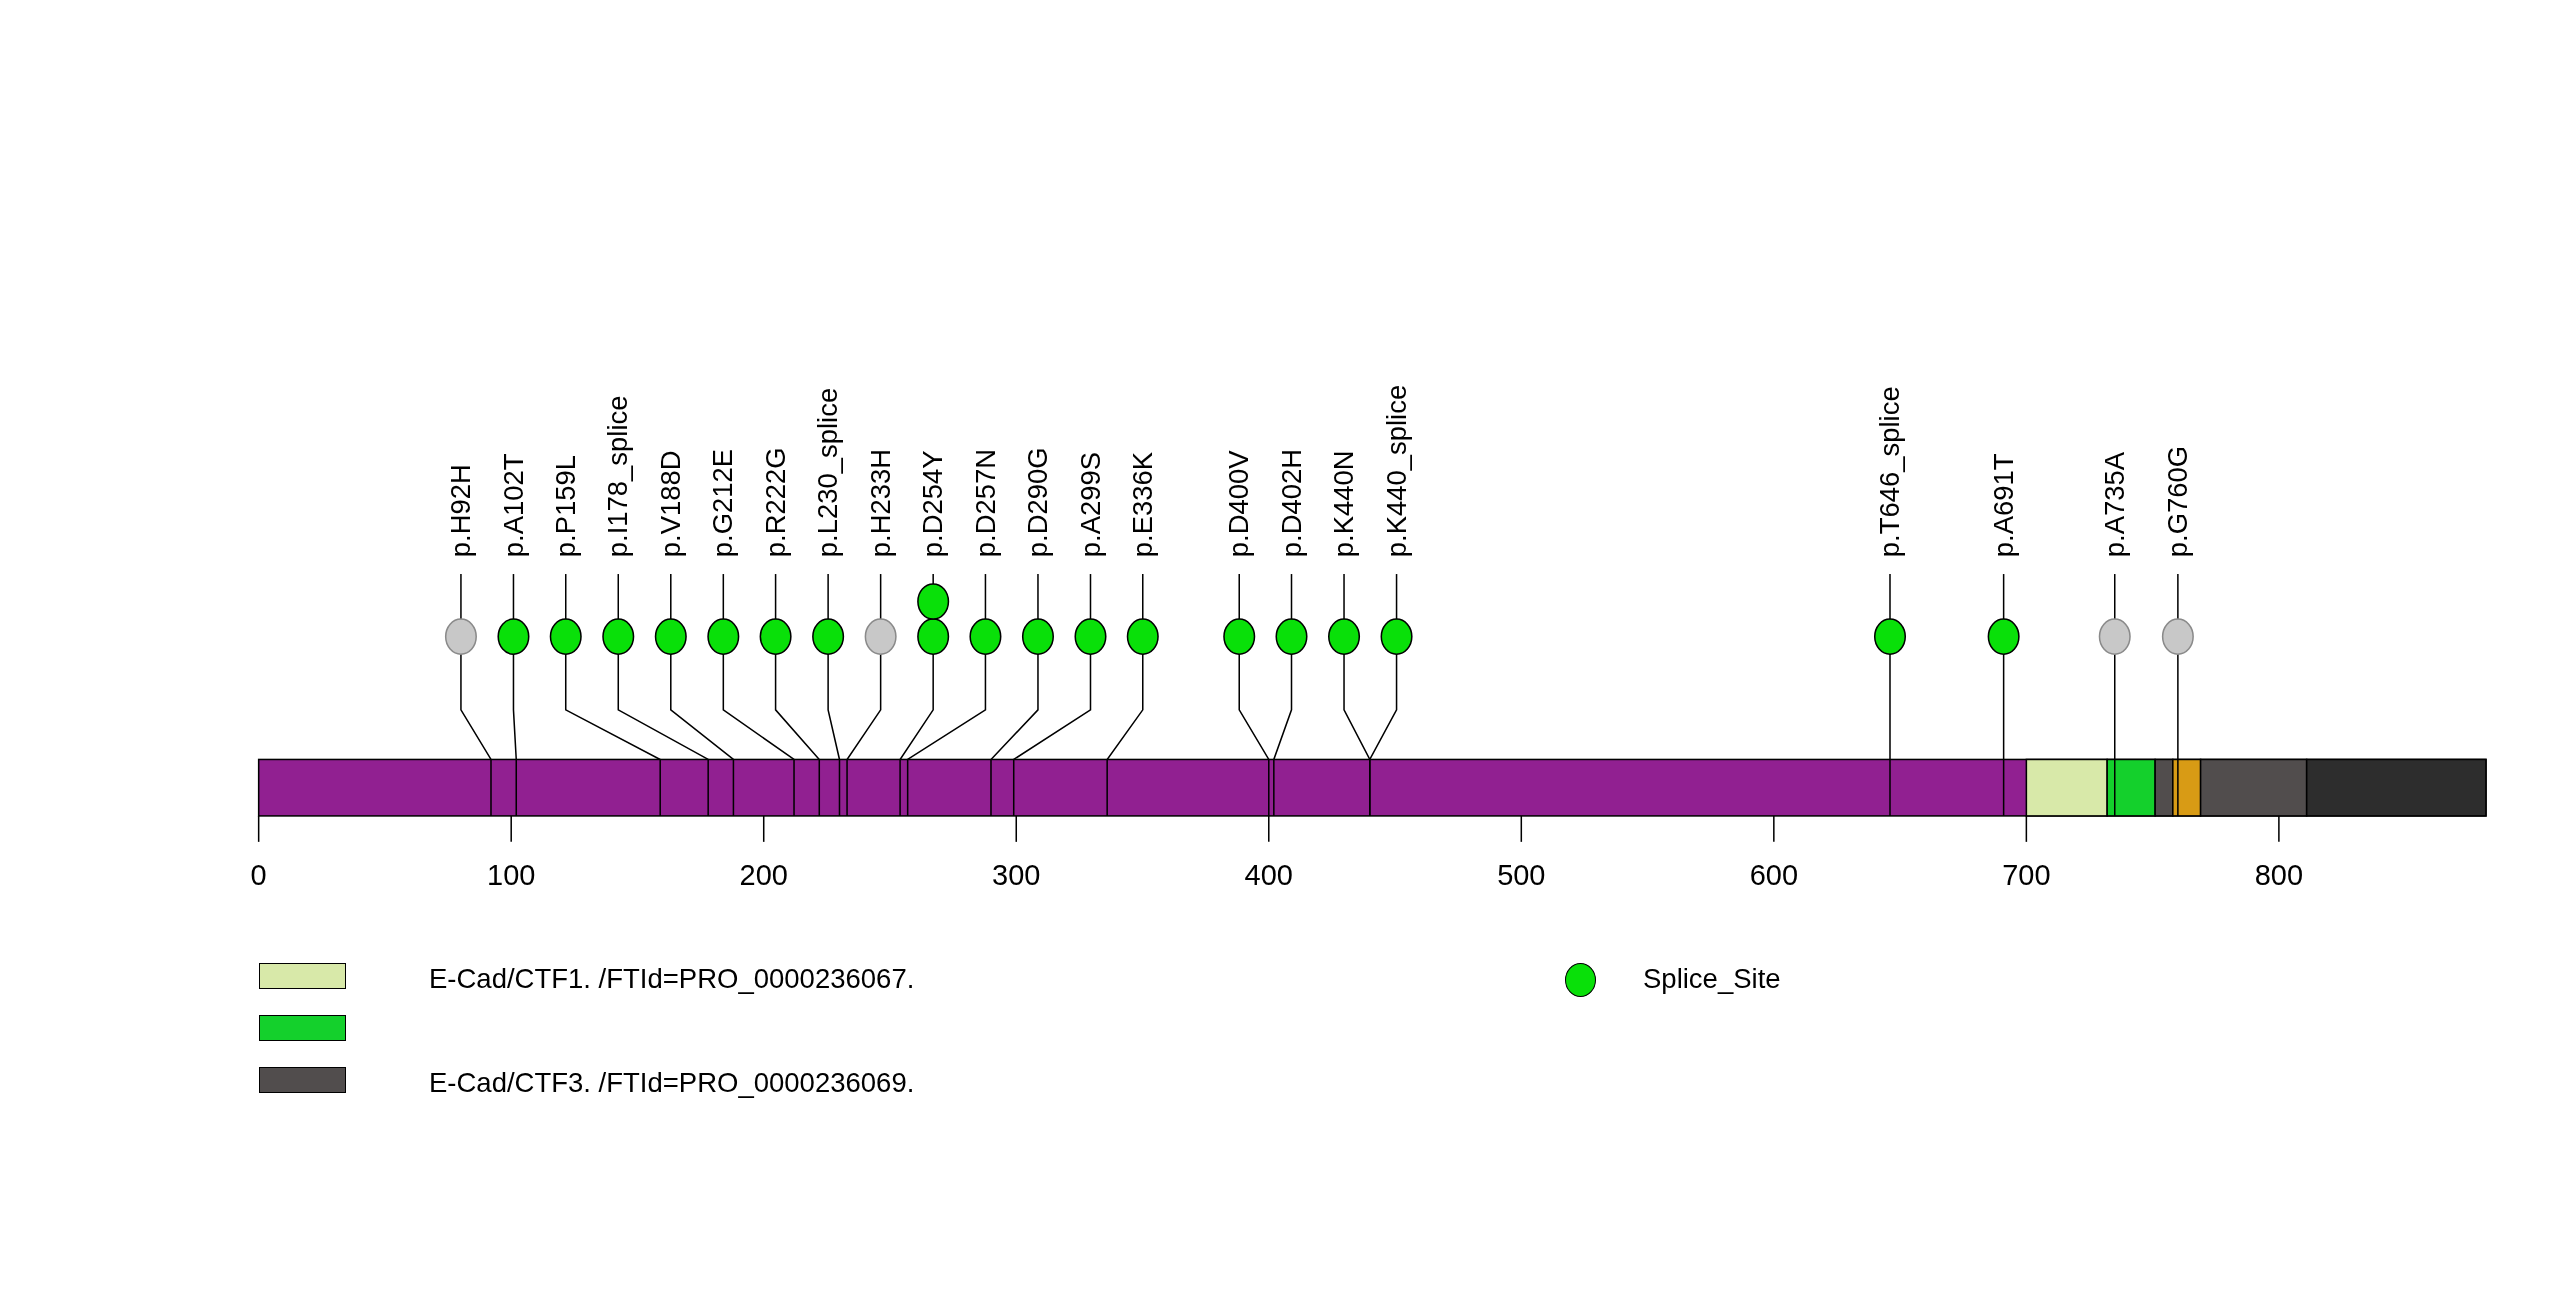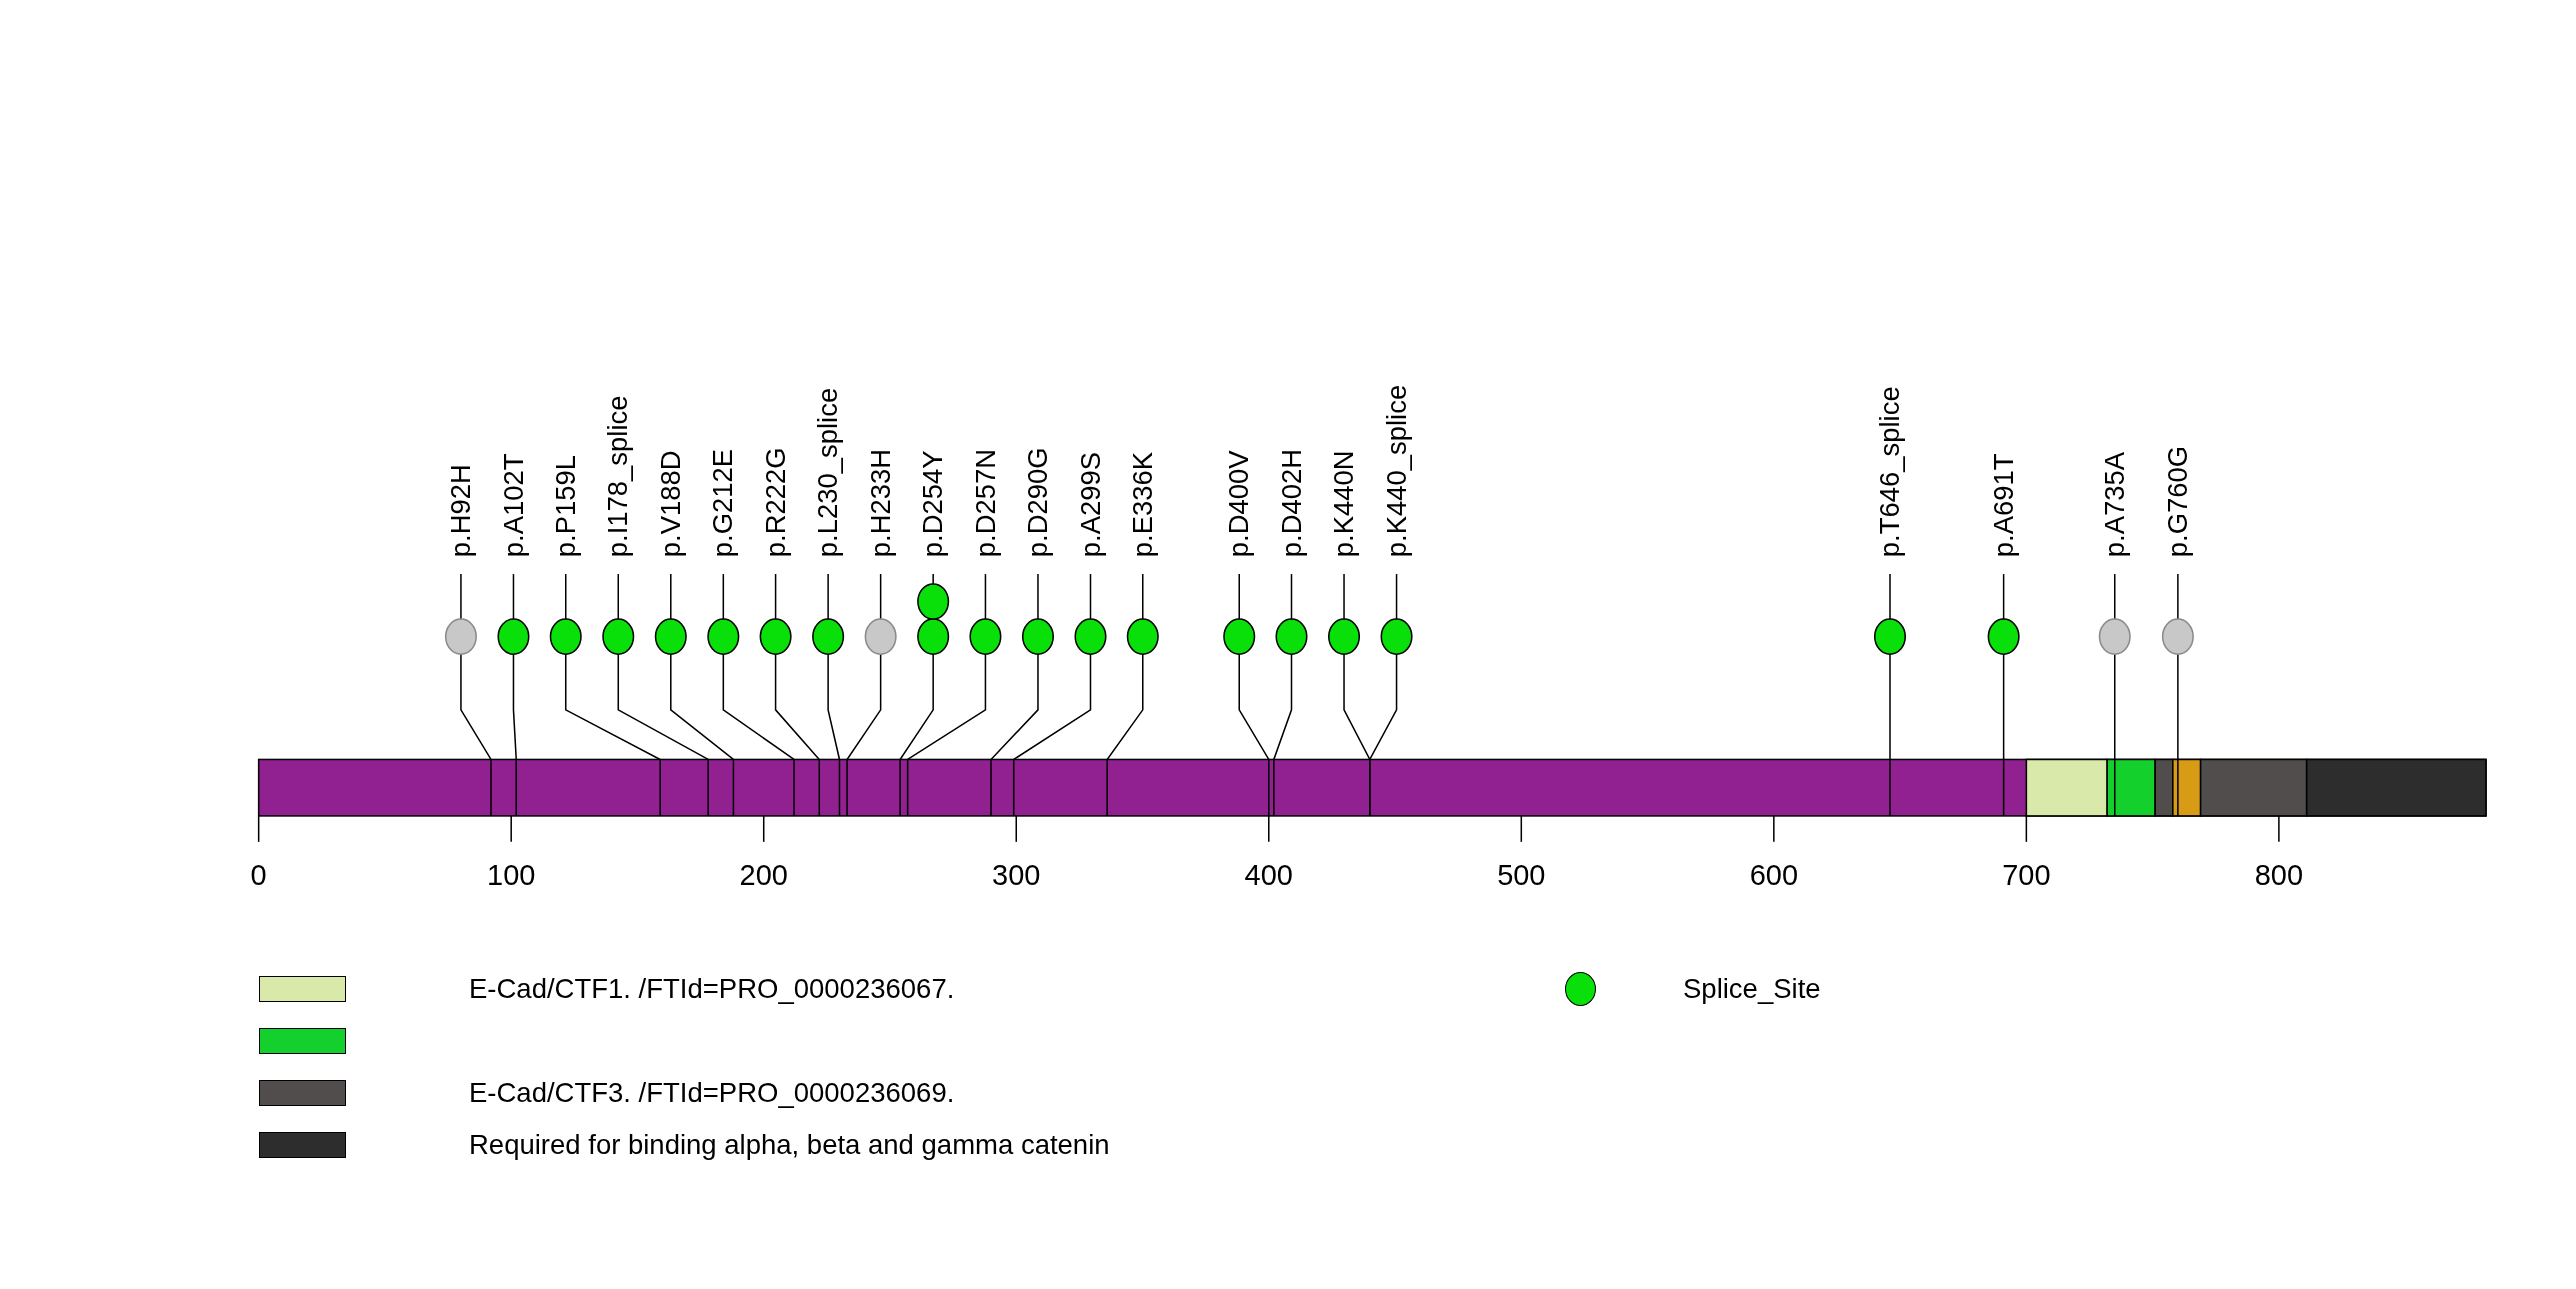--- a/index.html
+++ b/index.html
@@ -3,21 +3,21 @@
 <meta charset="utf-8">
 <style>
   html,body{margin:0;padding:0;background:#ffffff;}
   body{width:2576px;height:1290px;font-family:"Liberation Sans",sans-serif;}
   .figure{position:relative;width:2576px;height:1290px;background:#ffffff;overflow:hidden;}
   svg{position:absolute;left:0;top:0;}
   svg text{fill:#000000;}
   .legend{position:absolute;display:flex;flex-direction:column;}
   #domain-legend{left:259px;top:963px;}
   #type-legend{left:1565px;top:963px;}
-  .lrow{height:52px;display:flex;align-items:center;gap:40px;}
+  .lrow{height:52px;display:flex;align-items:flex-start;}
   #domain-legend .swatch{width:85px;height:24.4px;border:1.5px solid #000000;margin-right:83px;flex:0 0 auto;}
   #type-legend .swatch{width:29px;height:32px;border:1.5px solid #000000;border-radius:50%;margin-right:47px;flex:0 0 auto;}
   .ltext{font-size:27.5px;color:#000000;white-space:nowrap;}
 </style>
 </head>
 <body>
 
 <div class="figure">
   <svg id="plot" width="2576" height="1290" viewBox="0 0 3376 1690">
       <rect x="339" y="995" width="2919" height="74" fill="#912091" stroke="#000" stroke-width="2"></rect>
@@ -144,24 +144,20 @@
   <div class="lrow">
     <span class="swatch" style="background: rgb(20, 208, 44);"></span>
   </div>
 
   <div class="lrow">
     <span class="swatch" style="background: rgb(81, 77, 77);"></span>
     <span class="ltext">E-Cad/CTF3. /FTId=PRO_0000236069.</span>
   </div>
 
 
-  <div class="lrow">
-    <span class="swatch" style="background: rgb(45, 45, 45);"></span>
-    <span class="ltext">Required for binding alpha, beta and gamma catenin</span>
-  </div>
 </div>
   <div class="legend" id="type-legend">
 
   <div class="lrow">
     <span class="swatch" style="background: rgb(9, 224, 9); border-color: rgb(0, 0, 0);"></span>
     <span class="ltext">Splice_Site</span>
   </div>
 
 </div>
 </div>

